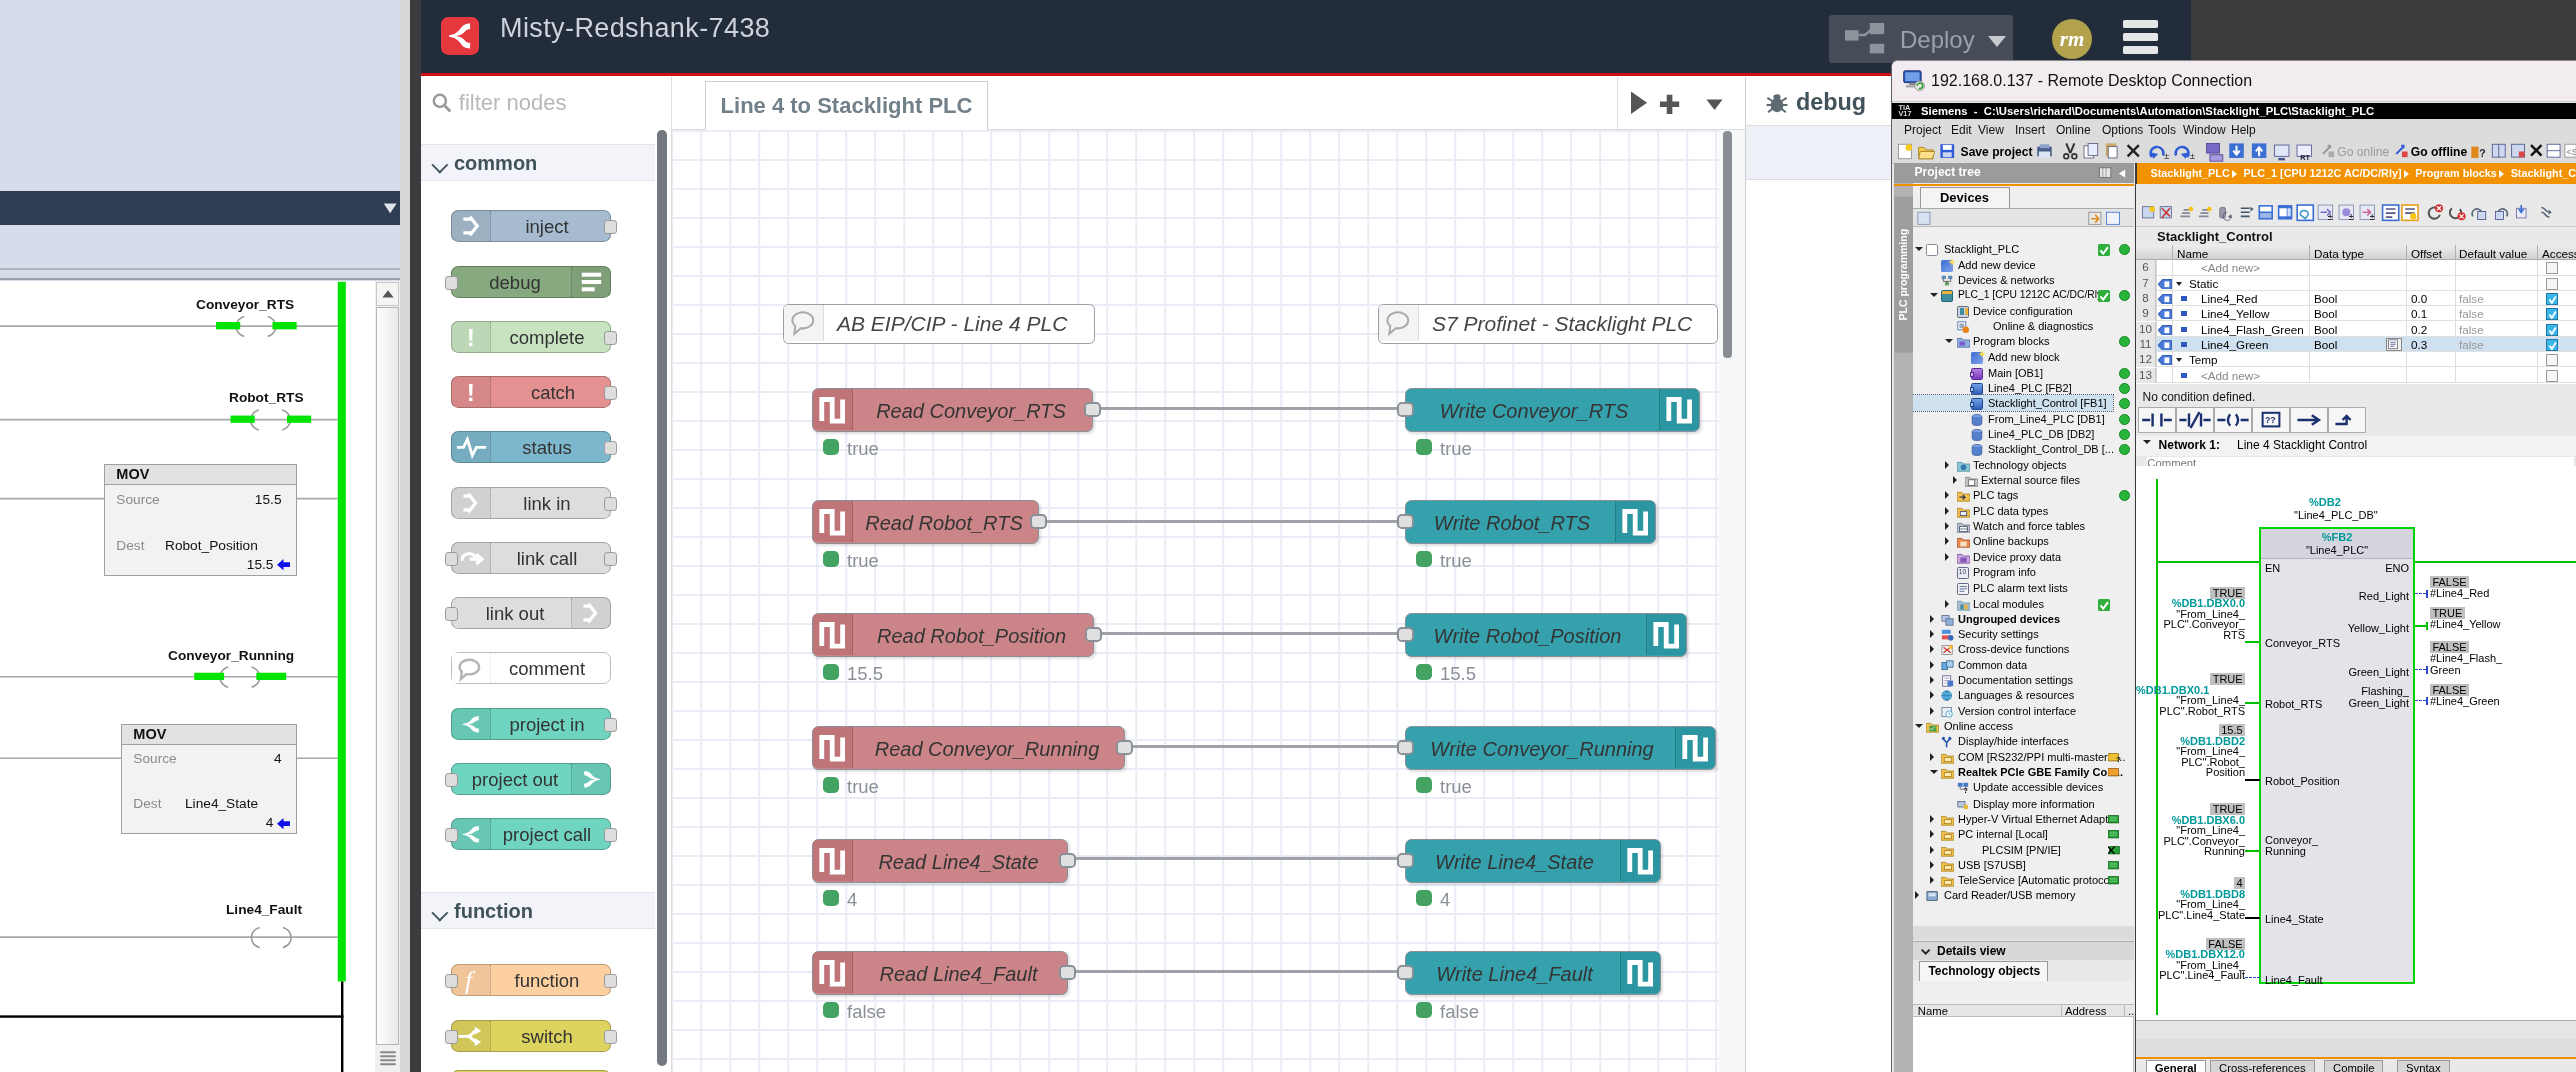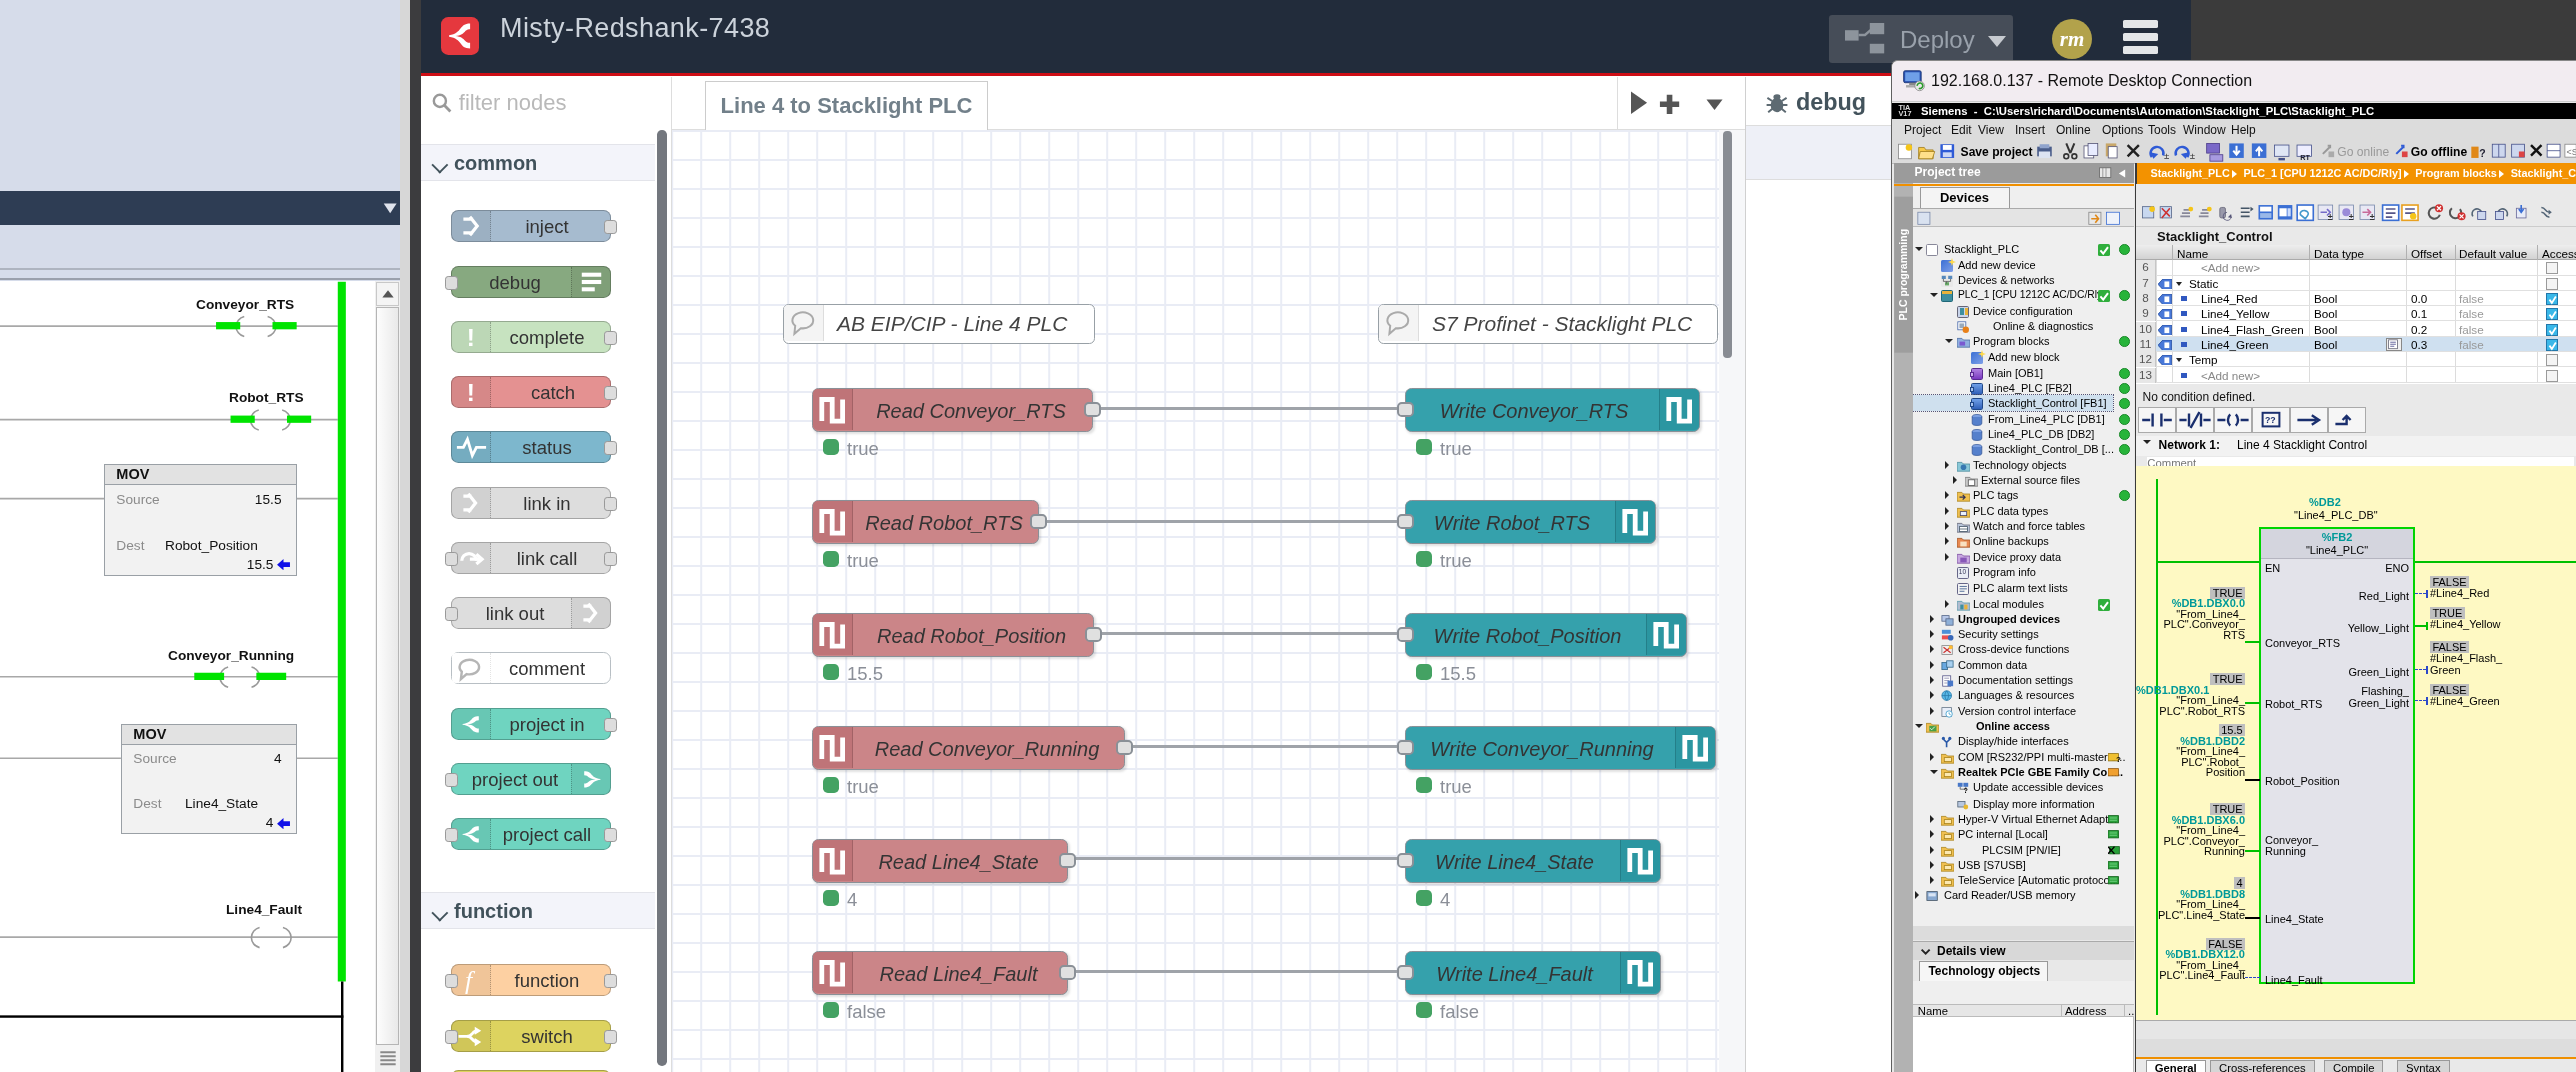--- a/index.html
+++ b/index.html
@@ -120,21 +120,21 @@
 .vrow{position:absolute;left:0;width:440px;height:15.3px;border-bottom:0.8px solid #e0e0e0;font-size:11.7px}
 .vnum{position:absolute;left:0;width:20px;text-align:center;color:#555;background:#e7e7e7;height:15.3px;border-right:0.8px solid #c6c6c6}
 .vcell{position:absolute;top:0.8px}
 .vgrid{position:absolute;top:0;width:0.8px;height:138px;background:#dcdcdc}
 .vchk{position:absolute;left:410px;top:1.6px;width:12px;height:12px;border:0.8px solid #9a9a9a;background:#f4f4f4}
 .vchk.on{background:#39b7e8;border-color:#2277aa;color:#fff;font-weight:700;font-size:9.7px;text-align:center;line-height:11.3px}
 #nocond{left:6.5px;top:206px;font-size:12px;color:#111}
 #ladbtns{left:1.6px;top:223px;width:234px;height:27px}
 .lbn{position:absolute;top:0;width:38px;height:26px;background:#f6f6f6;border:0.8px solid #aaa;color:#1a2f6e;font-size:12px;font-weight:700;text-align:center;line-height:24px}
 #network{left:0;top:252px;width:440px;height:20px;background:#f2f2f2;font-size:12px}
-#fbd{left:0;top:282px;width:440px;height:554px;background:#fef9c3}
+#fbd{left:0;top:282px;width:440px;height:554px;background:#ffffff}
 #comment{left:11.3px;top:273px;font-size:11.3px;color:#777;background:#fff;width:427px;height:11.3px}
 #botbar1{left:0px;top:836px;width:440px;height:18.5px;background:#e6e6e6;border-top:0.8px solid #aaa}
 #botbar2{left:0px;top:855px;width:440px;height:18.5px;background:rgba(0,0,0,.05)}
 #botorange{left:0px;top:873px;width:440px;height:2.4px;background:#ef8f00}
 .btab{position:absolute;top:876px;height:15.3px;background:#d6d6d6;border:0.8px solid #999;font-size:11.3px;text-align:center;padding:0.8px 8px 0 8px}
 
 .fx{position:absolute;font-size:11px;white-space:nowrap}
 .teal{color:#009999;font-weight:700}
 .valbox{background:#bfbfbf;padding:0 2.4px;color:#000}
 .gline{position:absolute;background:#00c000}
@@ -906,21 +906,21 @@
           </svg></span>
         <span class="tlbl" style="left:45px;">Version control interface</span>
       </div>
 <div class="trow" style="left:0;top:533px;width:221px">
         <span class="ex exd" style="left:2.4px"></span>
         <span class="tico" style="left:13px"><svg width="13" height="12" viewBox="0 0 16 15">
             <path d="M0 3 h6 l2 2 h8 v9 h-16z" fill="#f0c050" stroke="#a8821a"></path>
             <rect x="4" y="6" width="9" height="7" fill="#48a048"></rect>
             <path d="M5 9 l2 2 4 -4" stroke="#fff" fill="none"></path>
           </svg></span>
-        <span class="tlbl" style="left:31px;font-weight:700;margin-left:32px;">Online access</span>
+        <span class="tlbl" style="left:31px;font-weight:400;">Online access</span>
       </div>
 <div class="trow" style="left:0;top:548px;width:221px">
         <span class="tico" style="left:28px"><svg width="12" height="12" viewBox="0 0 15 15">
             <path d="M7 14 v-6 M7 8 l-4 -4 M7 8 l4 -4" stroke="#2858a8" stroke-width="2" fill="none"></path>
             <circle cx="3" cy="3" r="2" fill="#2858a8"></circle>
             <circle cx="11" cy="3" r="2" fill="#2858a8"></circle>
           </svg></span>
         <span class="tlbl" style="left:45px;">Display/hide interfaces</span>
       </div>
 <div class="trow" style="left:0;top:564px;width:221px">

